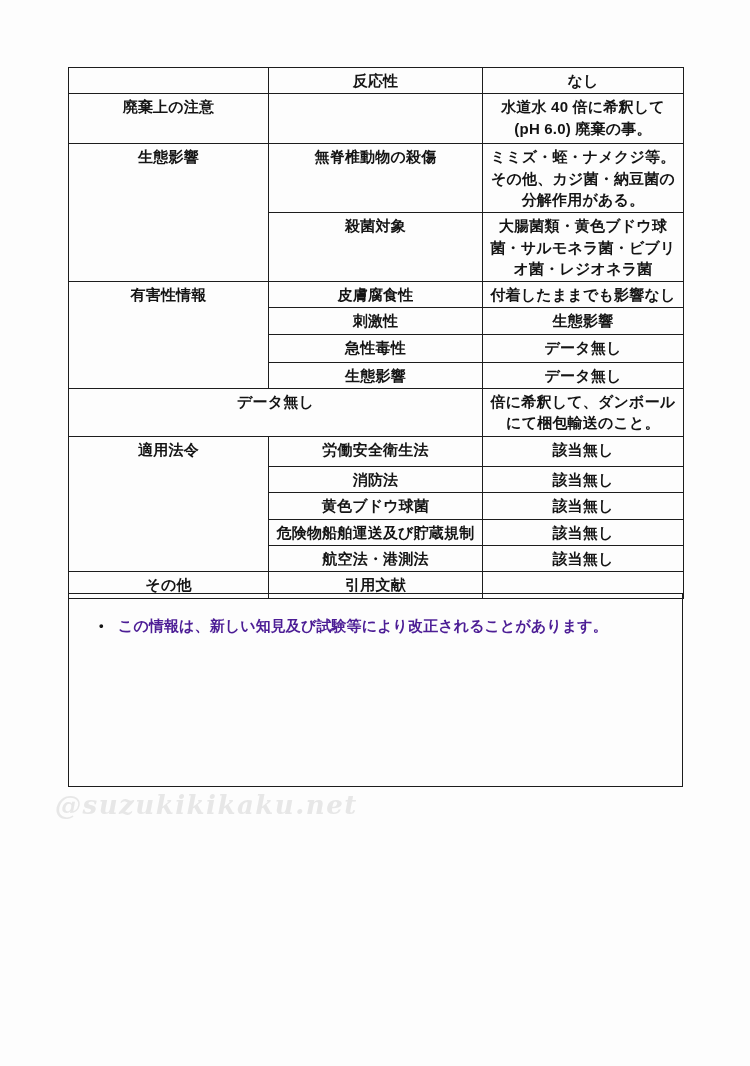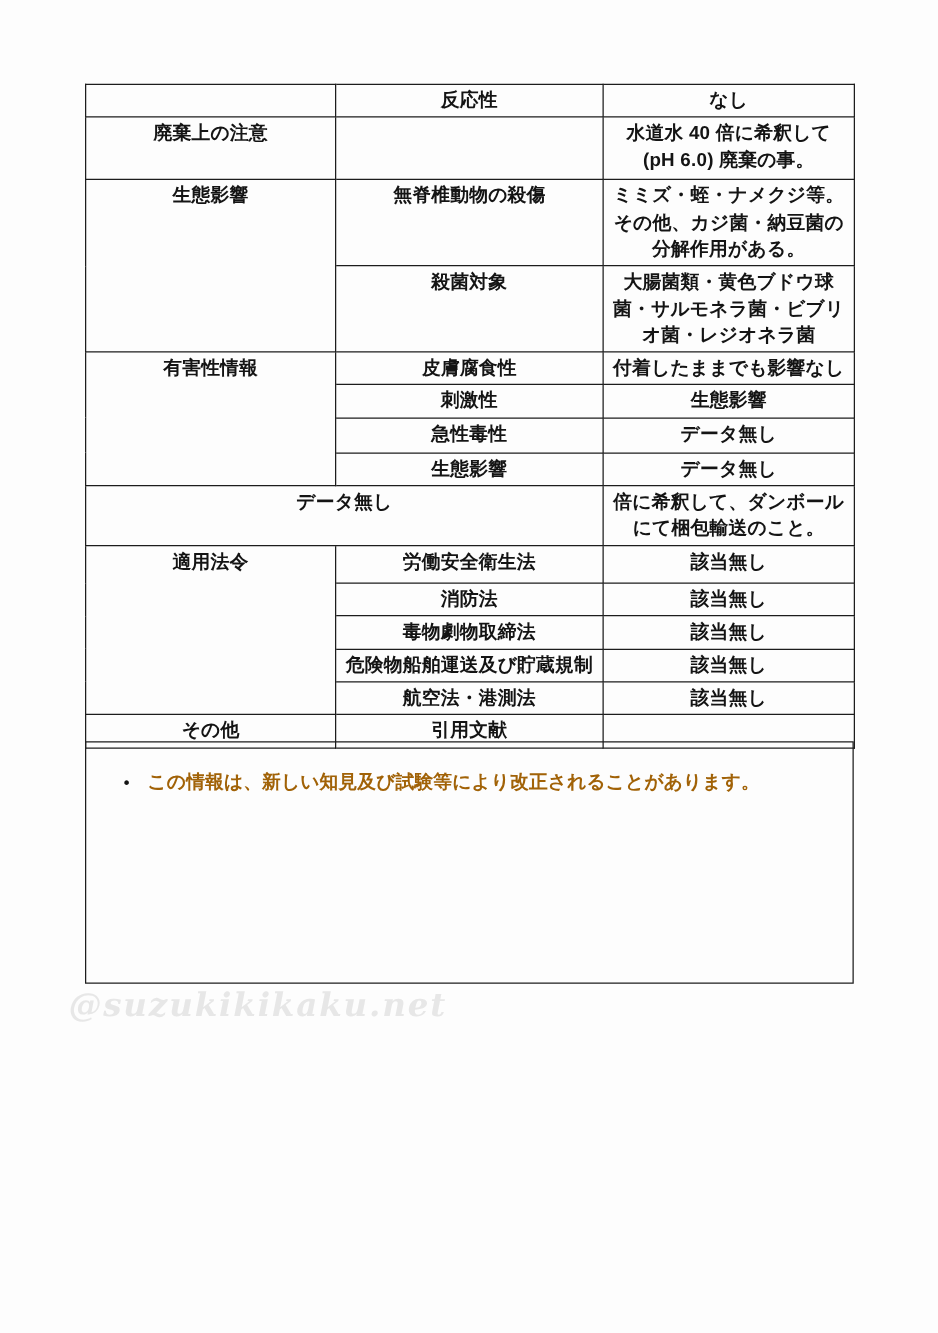--- a/index.html
+++ b/index.html
@@ -50,21 +50,21 @@
   .notes-box ul {
     margin: 0;
     padding: 0;
     list-style: none;
   }
   .notes-box li {
     position: relative;
     padding-left: 25px;
     font-size: 15px;
     font-weight: 700;
-    color: #a16207;
+    color: #4c1d95;
     line-height: 22px;
     letter-spacing: 0.1px;
   }
   .notes-box li::before {
     content: "\2022";
     position: absolute;
     left: 6px;
     top: 0;
     font-size: 13px;
     color: #141414;
@@ -139,21 +139,21 @@
       <tr style="height:30px">
         <td rowspan="5">適用法令</td>
         <td>労働安全衛生法</td>
         <td>該当無し</td>
       </tr>
       <tr style="height:26px">
         <td>消防法</td>
         <td>該当無し</td>
       </tr>
       <tr style="height:26px">
-        <td>毒物劇物取締法</td>
+        <td>黄色ブドウ球菌</td>
         <td>該当無し</td>
       </tr>
       <tr style="height:26px">
         <td>危険物船舶運送及び貯蔵規制</td>
         <td>該当無し</td>
       </tr>
       <tr style="height:26px">
         <td>航空法・港測法</td>
         <td>該当無し</td>
       </tr>

